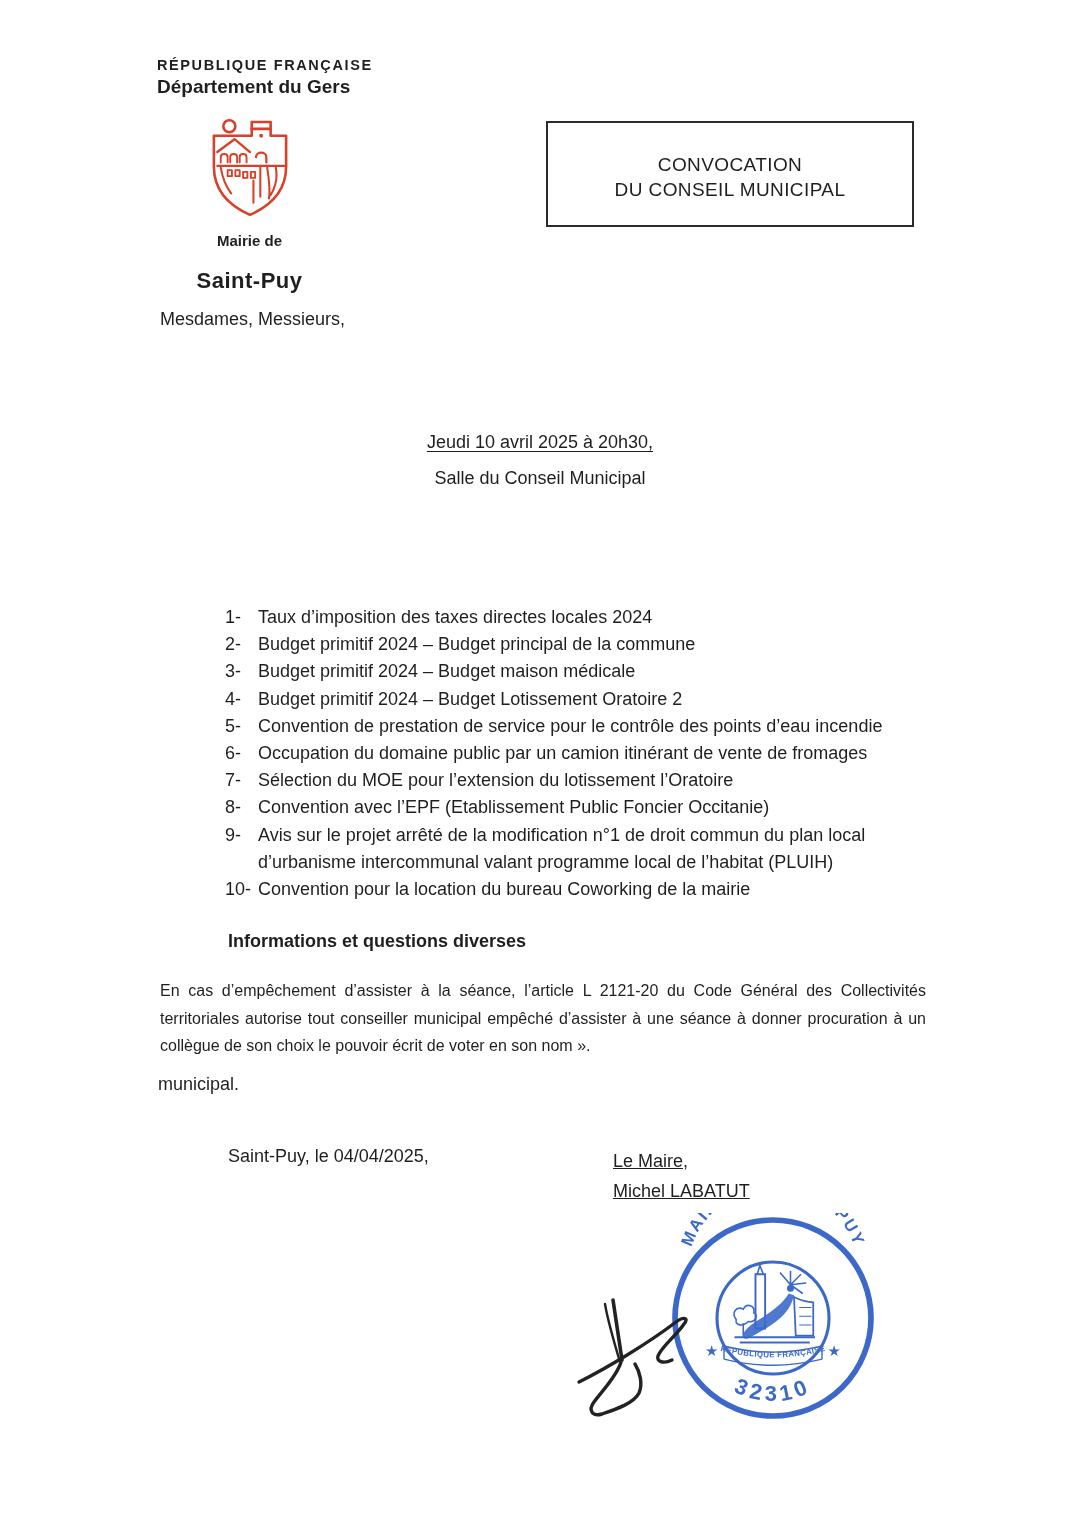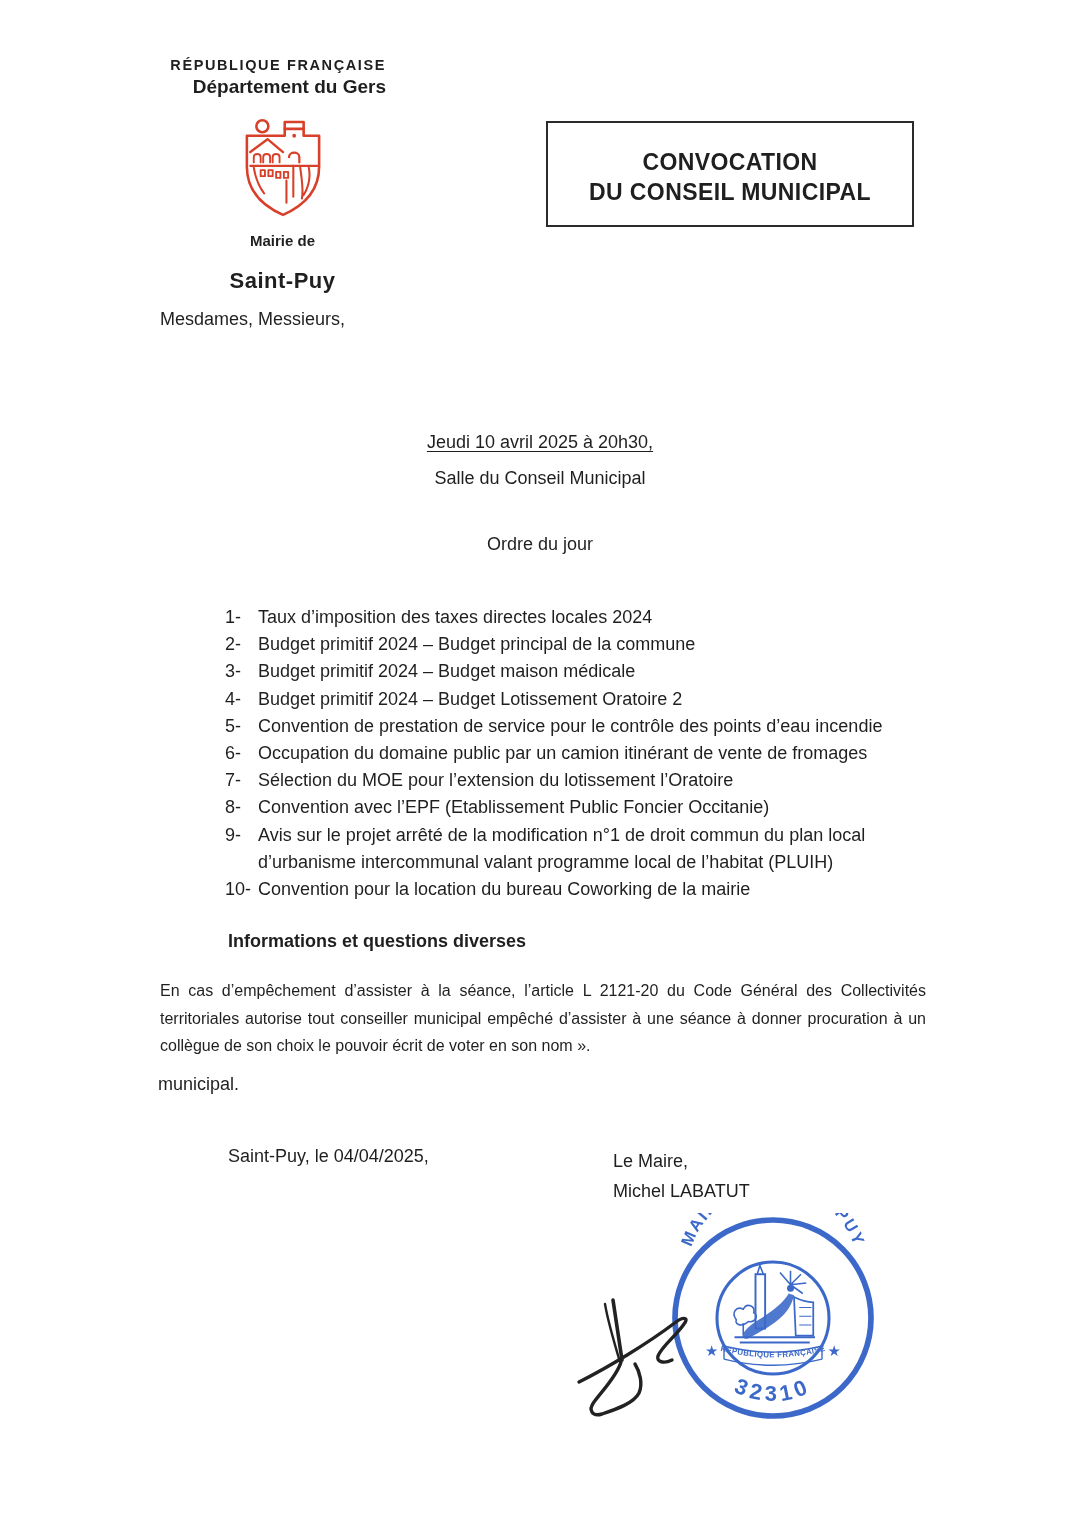--- a/index.html
+++ b/index.html
@@ -4,34 +4,34 @@
 <style>
   html,body { margin:0; padding:0; background:#e8e8e8; }
   .page {
     position:relative; width:1080px; height:1527px; margin:0 auto;
     background:#ffffff; overflow:hidden;
     font-family:"Liberation Sans", sans-serif; color:#1f1f1f;
   }
   .abs { position:absolute; }
 
   
-  .gov-block { left:146px; top:57px; width:240px; text-align:right; }
+  .gov-block { left:157px; top:57px; width:240px; text-align:left; }
   .gov-republic { font-size:14.5px; font-weight:bold; letter-spacing:1.6px; white-space:nowrap; }
   .gov-dept { font-size:19px; font-weight:bold; margin-top:3px; }
 
-  .logo-block { left:205px; top:116px; width:155px; text-align:center; }
+  .logo-block { left:172px; top:116px; width:155px; text-align:center; }
   .logo-caption1 { font-size:15px; font-weight:bold; margin-top:2px; }
   .logo-caption2 { font-size:22px; font-weight:bold; letter-spacing:0.5px; margin-top:19px; }
 
   .title-box {
     left:546px; top:121px; width:368px; height:106px;
     border:2px solid #2b2b2b; display:flex; flex-direction:column;
     align-items:center; justify-content:center; gap:3px; padding-top:6px; box-sizing:border-box;
   }
-  .title-line { font-size:23px; font-weight:bold; letter-spacing:0.4px; }
+  .title-line { font-size:19px; font-weight:normal; letter-spacing:0.4px; }
 
   
   .t { font-size:18px; line-height:27px; }
   .salutation { left:160px; top:306px; white-space:nowrap; }
   .intro { left:160px; top:357px; white-space:nowrap; }
 
   .centerband { left:160px; width:760px; text-align:center; font-weight:normal; font-size:18px; }
   .meet-date { top:432px; text-decoration:underline; text-underline-offset:3px; }
   .meet-loc  { top:468px; }
   .agenda-title { top:534px; }
@@ -42,21 +42,21 @@
   .agenda-text { flex:1; }
 
   .info-heading { left:228px; top:931px; font-size:18px; font-weight:bold; }
 
   .legal { left:160px; top:977px; width:766px; font-size:16px; line-height:27.5px; text-align:justify; }
 
   .closing { left:158px; top:1069px; width:768px; font-size:18px; line-height:30px; }
   .closing-l1 { text-align:justify; text-align-last:justify; }
 
   .place-date { left:228px; top:1146px; font-size:18px; }
-  .signoff { left:613px; top:1146px; font-size:18px; line-height:30px; }
+  .signoff { left:613px; top:1146px; font-size:18px; line-height:30px;text-decoration:underline; }
 
   .stamp-wrap { left:668px; top:1213px; width:210px; height:210px; opacity:0.93; }
   .sig-wrap { left:572px; top:1276px; width:124px; height:150px; }
 </style>
 </head>
 <body>
 
 <div class="page">
 
   <div class="abs gov-block">
@@ -83,21 +83,20 @@
 
   <div class="abs title-box">
     <div class="title-line">CONVOCATION</div>
     <div class="title-line">DU CONSEIL MUNICIPAL</div>
   </div>
 
   <div class="abs t salutation">Mesdames, Messieurs,</div>
 
   <div class="abs centerband meet-date">Jeudi 10 avril 2025 à 20h30,</div>
   <div class="abs centerband meet-loc">Salle du Conseil Municipal</div>
-  <div class="abs centerband agenda-title">Ordre du jour</div>
 
   <div class="abs agenda">
     <div class="agenda-row">
         <span class="agenda-num">1-</span>
         <span class="agenda-text">Taux d’imposition des taxes directes locales 2024</span>
       </div>
     <div class="agenda-row">
         <span class="agenda-num">2-</span>
         <span class="agenda-text">Budget primitif 2024 – Budget principal de la commune</span>
       </div>

